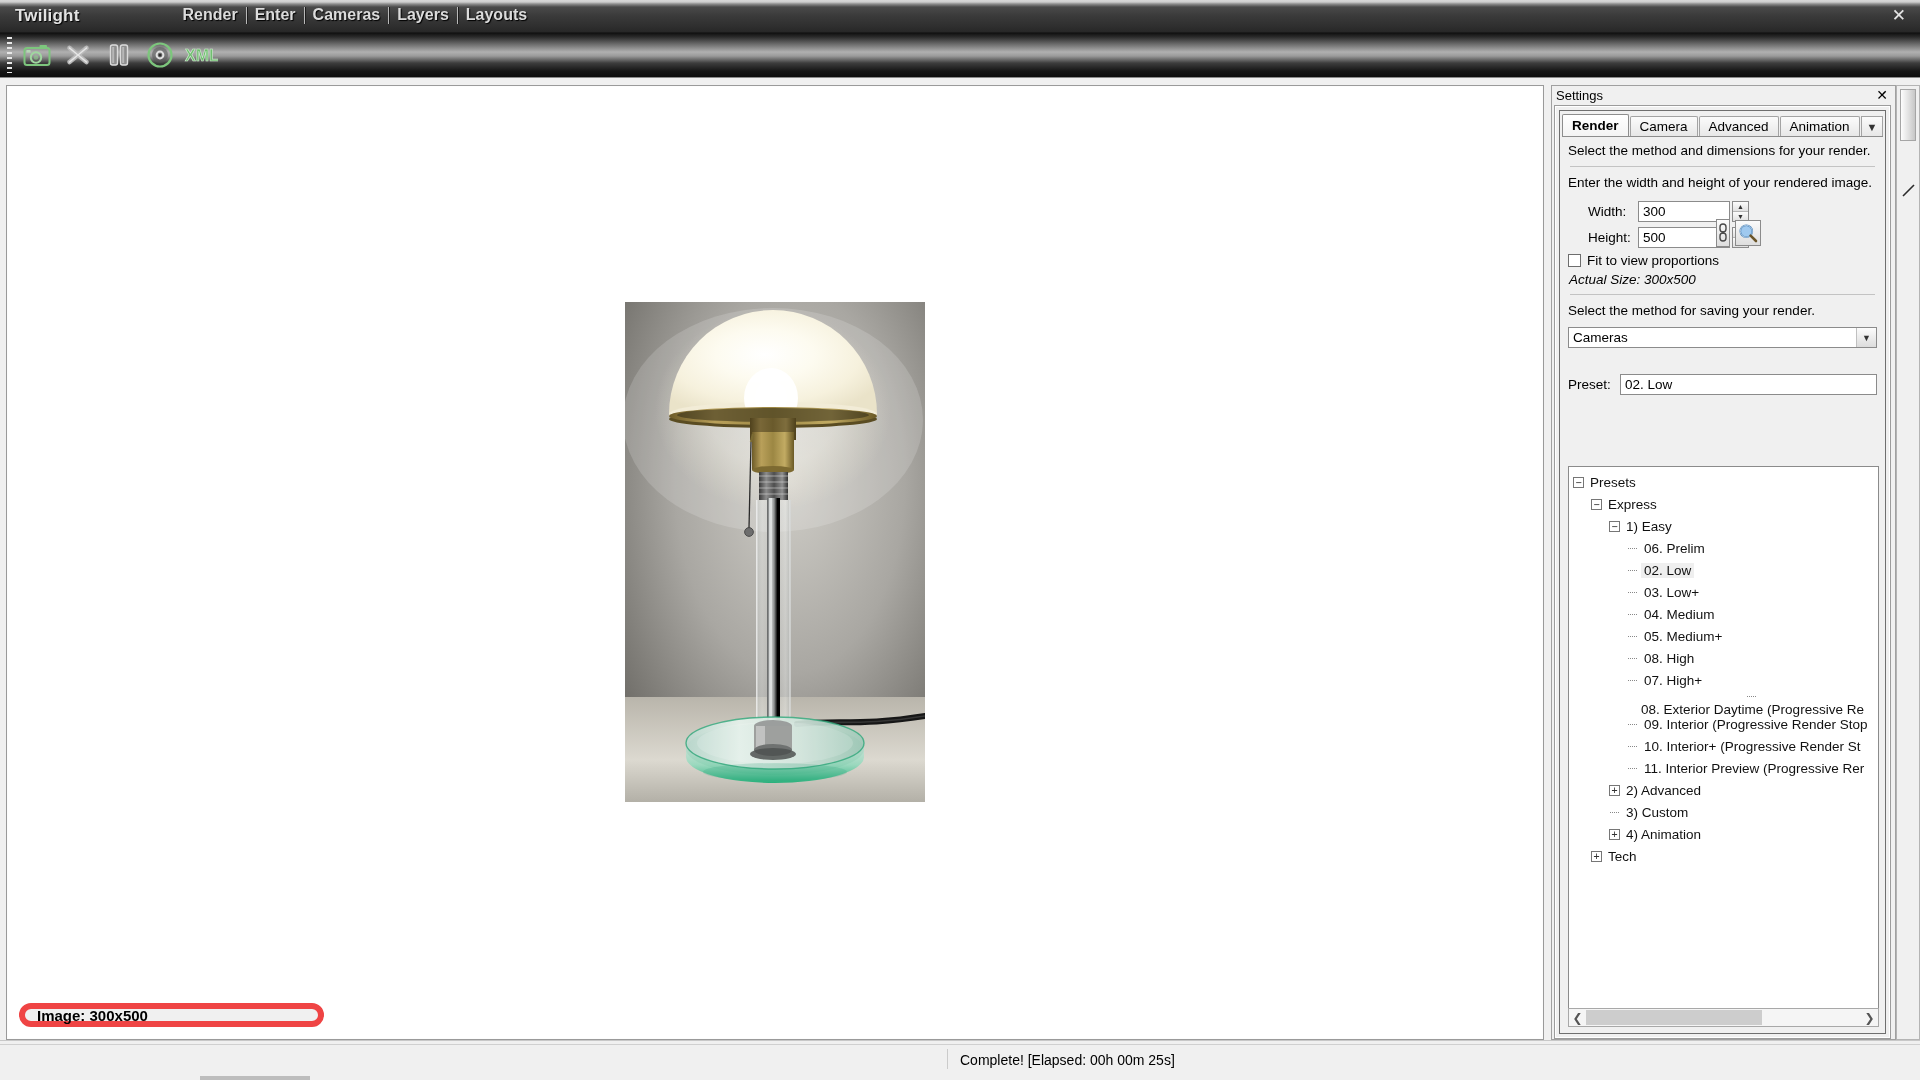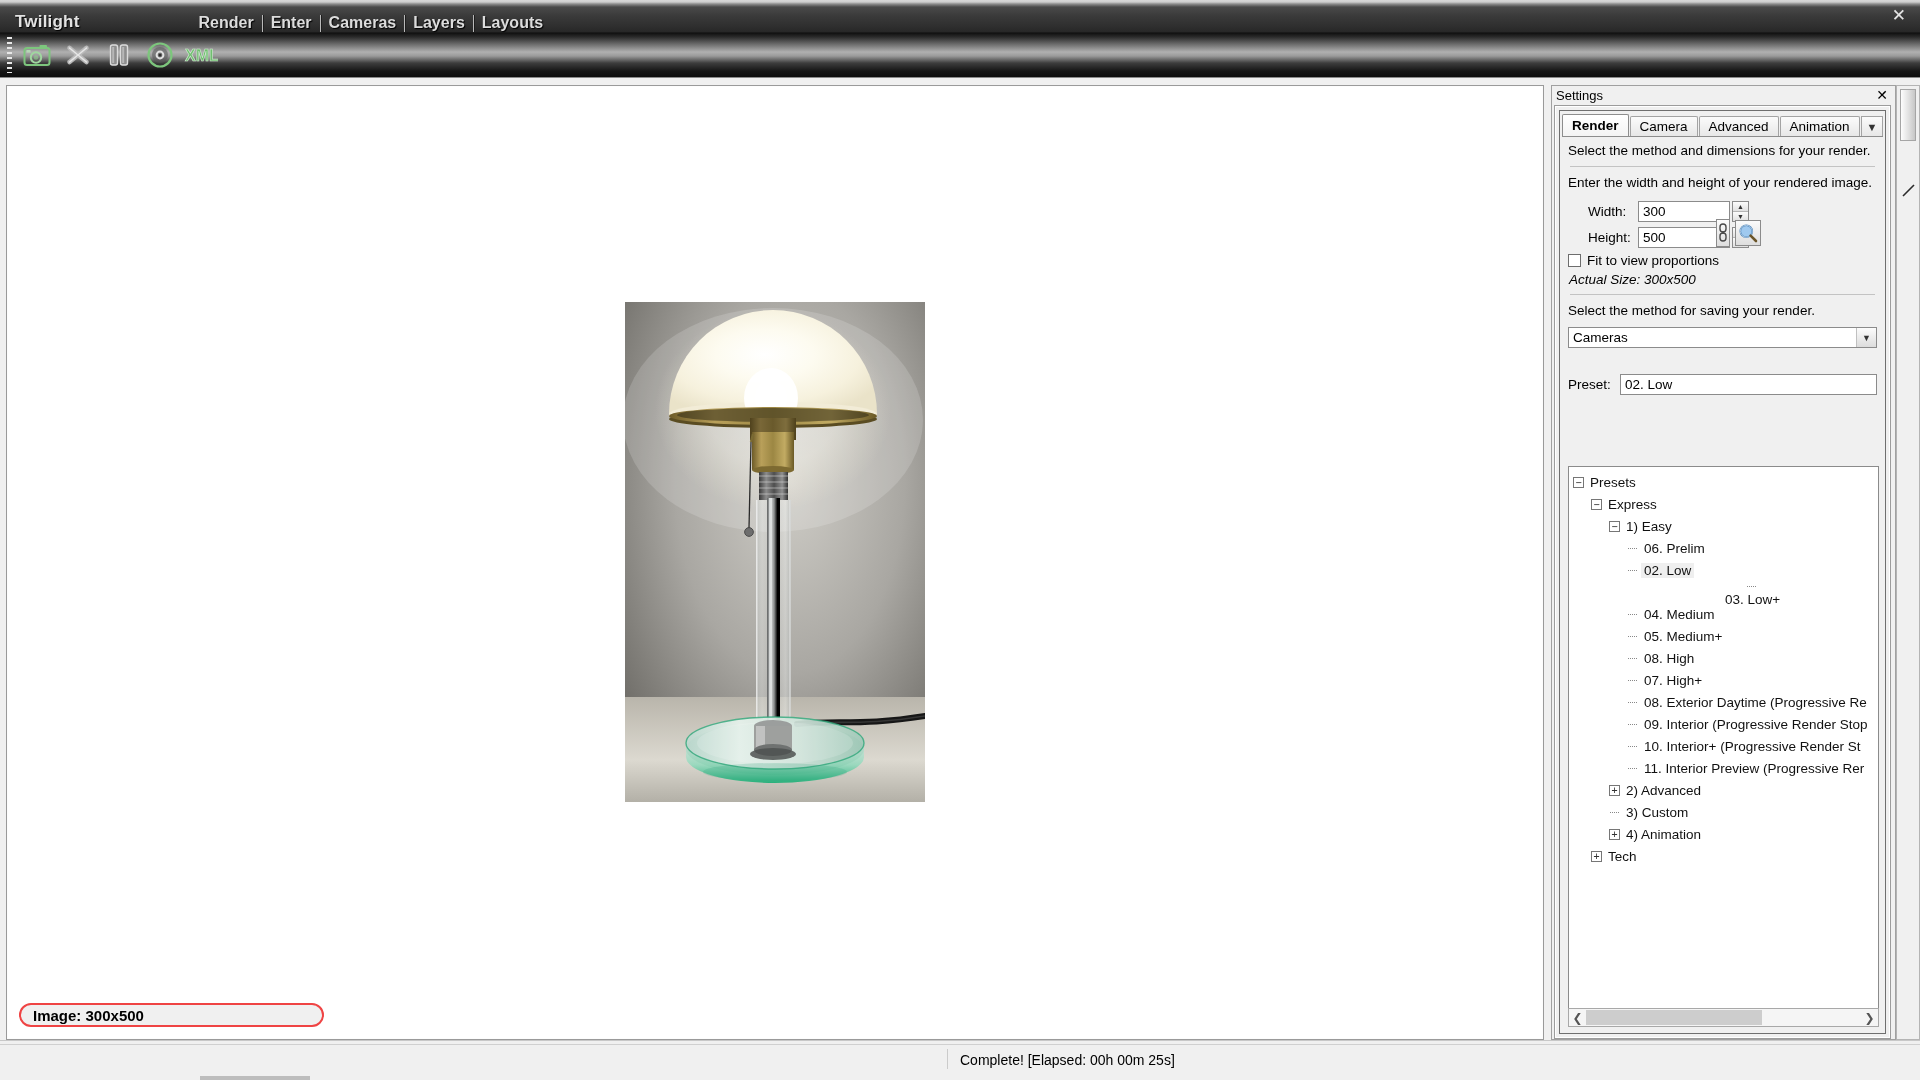--- a/index.html
+++ b/index.html
@@ -14,21 +14,21 @@
   
   .menubar {
     position: absolute; left: 0; top: 0; width: 1920px; height: 33px;
     background: linear-gradient(to bottom,
         #d9d9d9 0px, #cfcfcf 2px, #8d8d8d 4px,
         #4a4a4a 7px, #3a3a3a 16px, #2f2f2f 26px, #262626 33px);
     border-bottom: 1px solid #1a1a1a;
   }
   .menubar-inner {
     position: absolute; left: 0; top: 6px; height: 26px;
-    display: flex; align-items: flex-end; gap: 16px;
+    display: flex; align-items: flex-start;
   }
   .app-name {
     color: #e2e2e2; font-size: 17px; font-weight: bold;
     text-shadow: 1px 1px 1px #000;
     padding-left: 15px; padding-right: 10px;
     letter-spacing: 0.2px;
   }
   .menu-items { display: flex; align-items: center; margin-left: 85px; }
   .menu-item {
     color: #dcdcdc; font-size: 16px; font-weight: bold;
@@ -77,21 +77,21 @@
     position: absolute; left: 50%; top: 216px;
     transform: translateX(-50%);
     width: 300px; height: 500px;
   }
   .render-img { display: block; width: 300px; height: 500px; }
 
   .img-label {
     position: absolute; left: 12px; bottom: 12px;
     width: 305px; height: 24px;
     background: #f0f0f0;
-    border: 2px solid #ef4444;
+    border: 6px solid #ef4444;
     border-radius: 12px;
     display: flex; align-items: center;
     padding-left: 12px;
     font-size: 15px; font-weight: bold; color: #000;
   }
 
   
   .settings-panel {
     position: absolute; left: 1551px; top: 85px;
     width: 345px; height: 955px;
@@ -620,41 +620,41 @@
               <span class="tlabel">1) Easy</span>
             </div>
             <div class="tnode" style="padding-left: 54px;">
               <span class="tdash"></span>
               <span class="tlabel">06. Prelim</span>
             </div>
             <div class="tnode" style="padding-left: 54px;">
               <span class="tdash"></span>
               <span class="tlabel sel">02. Low</span>
             </div>
+            <div class="tnode" style="padding-left: 54px;">
+              <span class="tdash"></span>
+              <span class="tlabel">03. Low+</span>
+            </div>
+            <div class="tnode" style="padding-left: 54px;">
+              <span class="tdash"></span>
+              <span class="tlabel">04. Medium</span>
+            </div>
+            <div class="tnode" style="padding-left: 54px;">
+              <span class="tdash"></span>
+              <span class="tlabel">05. Medium+</span>
+            </div>
+            <div class="tnode" style="padding-left: 54px;">
+              <span class="tdash"></span>
+              <span class="tlabel">08. High</span>
+            </div>
+            <div class="tnode" style="padding-left: 54px;">
+              <span class="tdash"></span>
+              <span class="tlabel">07. High+</span>
+            </div>
             <div class="tnode" style="padding-left: 54px; flex-direction: column;">
-              <span class="tdash"></span>
-              <span class="tlabel">03. Low+</span>
-            </div>
-            <div class="tnode" style="padding-left: 54px;">
-              <span class="tdash"></span>
-              <span class="tlabel">04. Medium</span>
-            </div>
-            <div class="tnode" style="padding-left: 54px;">
-              <span class="tdash"></span>
-              <span class="tlabel">05. Medium+</span>
-            </div>
-            <div class="tnode" style="padding-left: 54px;">
-              <span class="tdash"></span>
-              <span class="tlabel">08. High</span>
-            </div>
-            <div class="tnode" style="padding-left: 54px;">
-              <span class="tdash"></span>
-              <span class="tlabel">07. High+</span>
-            </div>
-            <div class="tnode" style="padding-left: 54px;">
               <span class="tdash"></span>
               <span class="tlabel">08. Exterior Daytime (Progressive Re</span>
             </div>
             <div class="tnode" style="padding-left: 54px;">
               <span class="tdash"></span>
               <span class="tlabel">09. Interior (Progressive Render Stop</span>
             </div>
             <div class="tnode" style="padding-left: 54px;">
               <span class="tdash"></span>
               <span class="tlabel">10. Interior+ (Progressive Render St</span>

